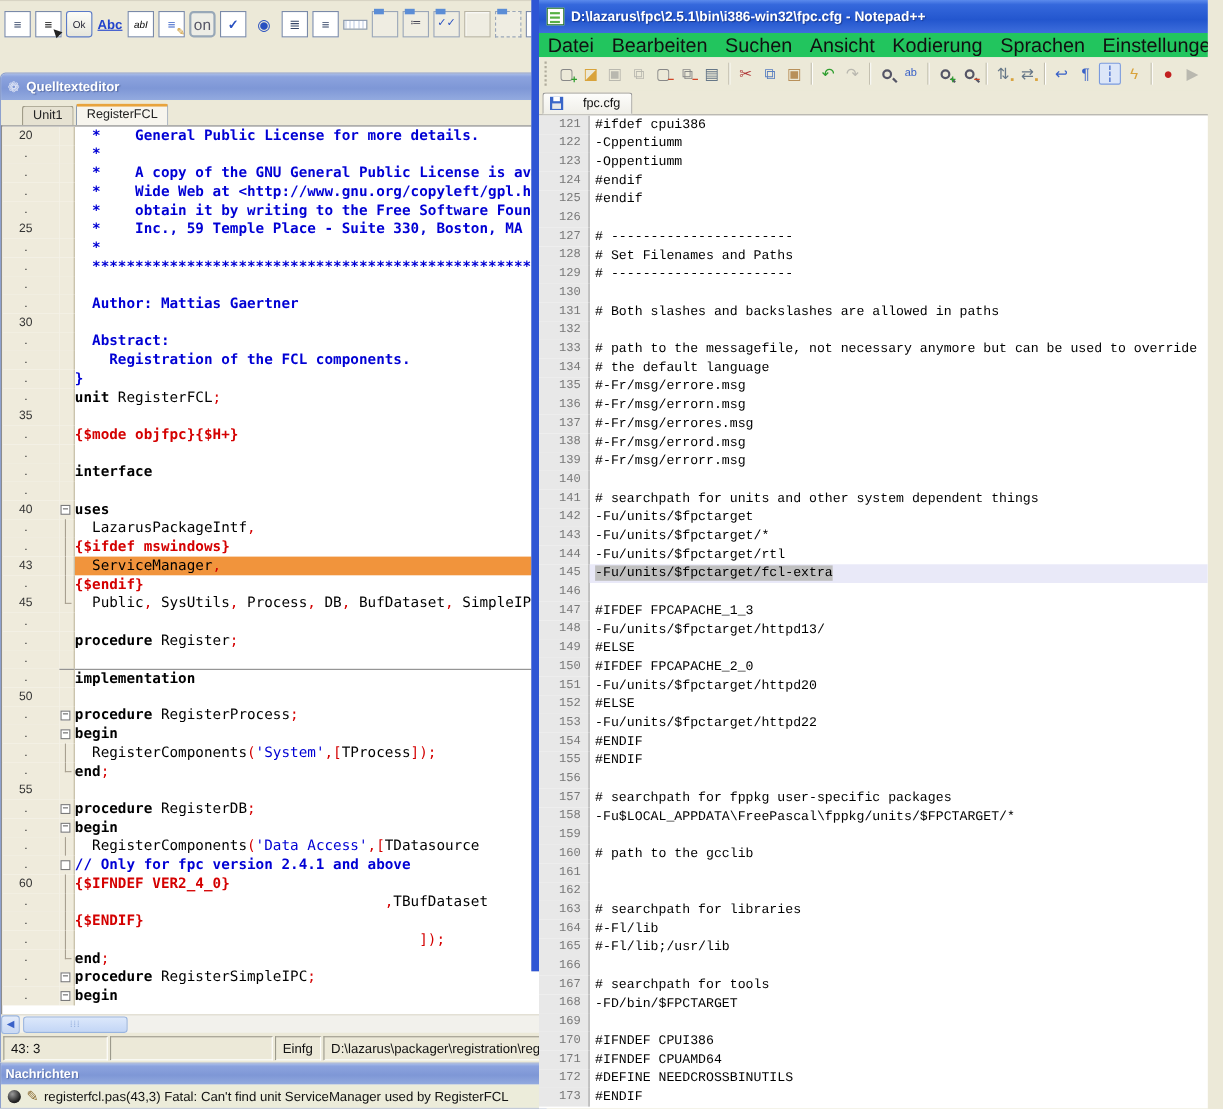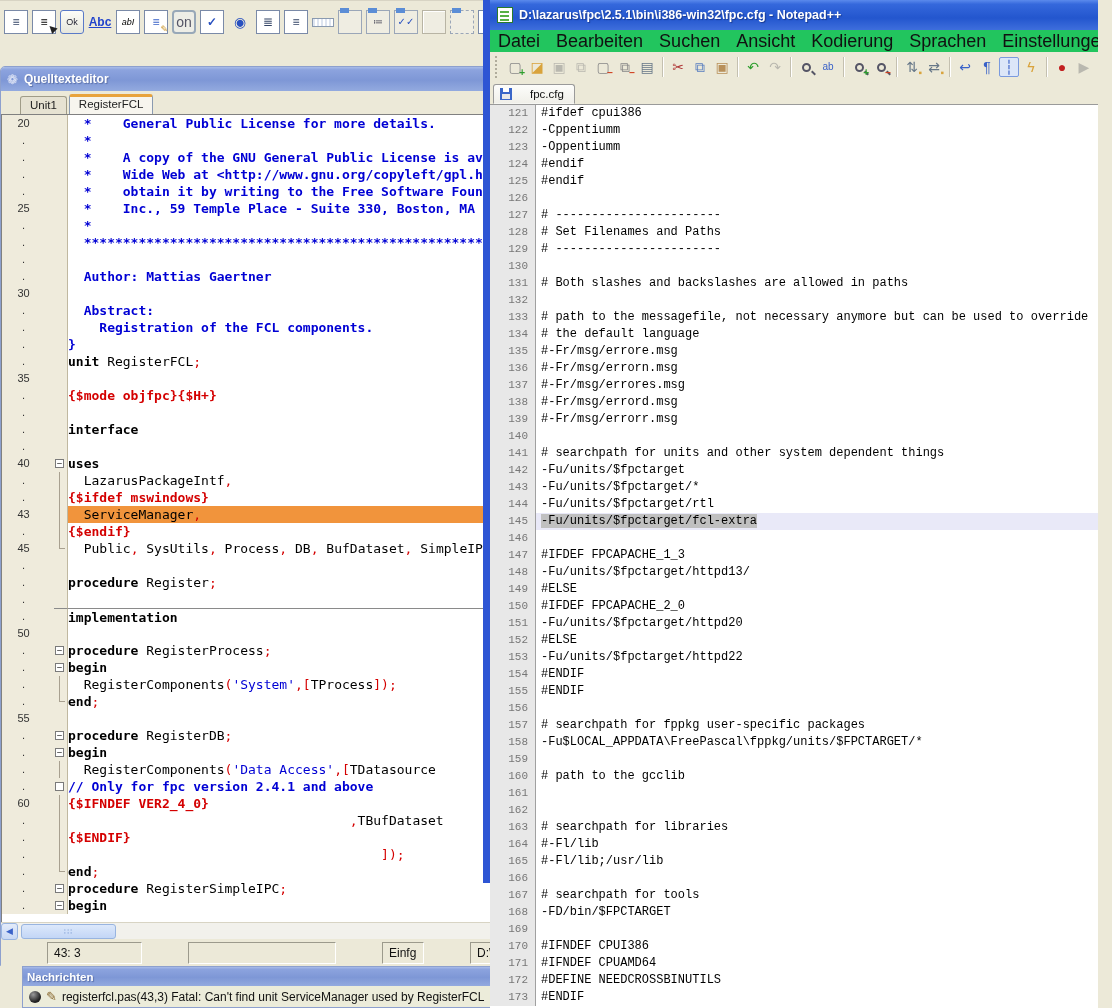--- a/index.html
+++ b/index.html
@@ -72,28 +72,28 @@
   .t{color:#000000;}
   .hscroll{height:17px;background:#F2F1EC;display:flex;align-items:center;border-top:1px solid #D8D4C4;}
   .harrow{width:17px;height:17px;background:linear-gradient(180deg,#E3EBFA,#C8D8F4);border:1px solid #98B4E0;
           border-radius:3px;color:#3A62C8;font-size:9px;display:flex;align-items:center;justify-content:center;}
   .hthumb{margin-left:3px;width:95px;height:15px;background:linear-gradient(180deg,#DCE8FB,#C3D6F6);
           border:1px solid #98B4E0;border-radius:3px;display:flex;align-items:center;justify-content:center;
           color:#8AA6D8;font-size:8px;letter-spacing:1px;}
   .statusbar{height:28px;background:#ECE9D8;display:flex;align-items:stretch;padding:3px 2px;gap:2px;
              font-size:12px;color:#111;}
   .scell{border:1px solid;border-color:#9C9A8C #FFFFFF #FFFFFF #9C9A8C;display:flex;align-items:center;
-         padding:0 6px;white-space:nowrap;overflow:hidden;margin-left:44px;}
+         padding:0 6px;white-space:nowrap;overflow:hidden;}
   .sc1{width:95px;flex:0 0 95px;}
   .sc2{width:148px;flex:0 0 148px;}
   .sc3{width:42px;flex:0 0 42px;}
   .sc4{flex:1;}
 
   
-  .msgwin{position:absolute;left:0;top:966px;width:497px;height:42px;border:1px solid #8DA0CE;background:#F7F6EE;margin-left:22px;}
+  .msgwin{position:absolute;left:0;top:966px;width:497px;height:42px;border:1px solid #8DA0CE;background:#F7F6EE;}
   .mtitle{height:19px;display:flex;align-items:center;padding:0 4px;
           background:linear-gradient(180deg,#A9BCE8 0%,#8CA3DE 12%,#7E97D6 55%,#93AADF 100%);
           color:#FFF;font-weight:bold;font-size:11.5px;text-shadow:1px 1px 1px #5A6FA8;}
   .mrow{height:21px;display:flex;align-items:center;gap:5px;padding:0 6px;background:#ECECDA;font-size:12px;color:#111;}
   .mball{width:12px;height:12px;border-radius:50%;background:radial-gradient(circle at 35% 30%,#9A9A9A,#222 65%);flex:0 0 12px;}
   .mpencil{color:#8A6A30;font-size:13px;line-height:1;}
 
   
   .npp{position:absolute;left:483px;top:0;width:615px;height:883px;background:#ECE9D8;
        border-left:7px solid #2E55D4;}

